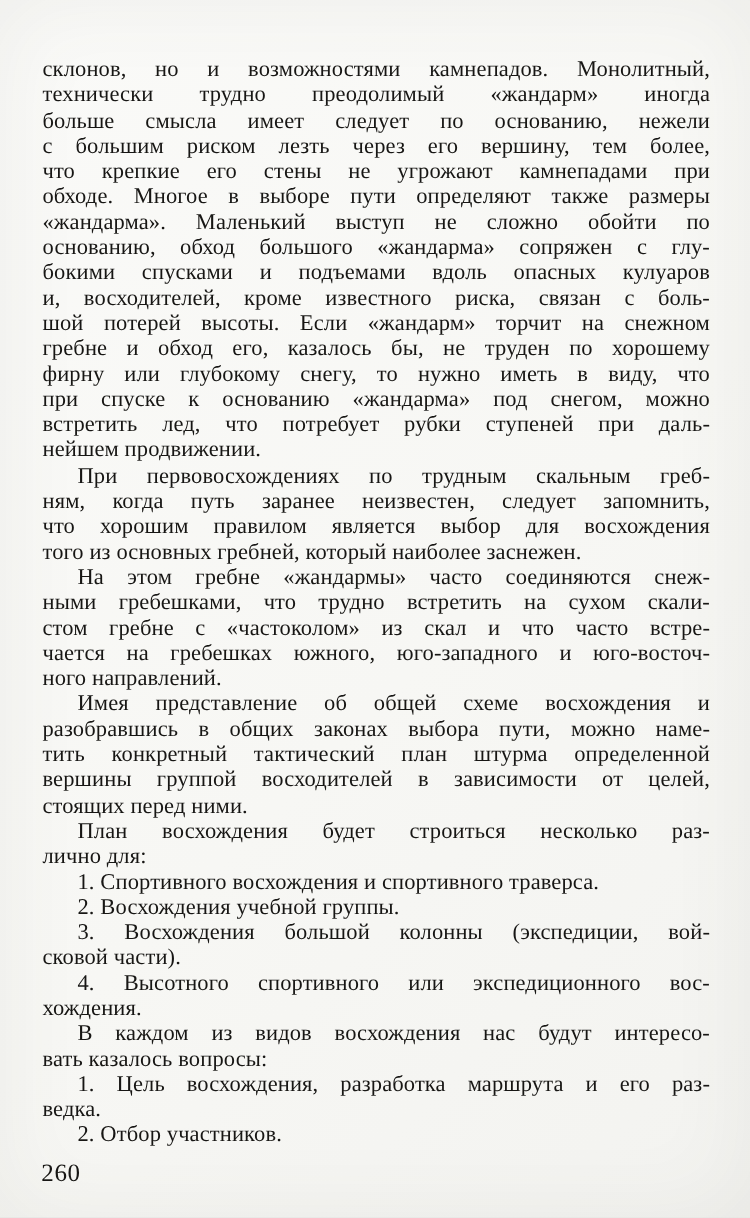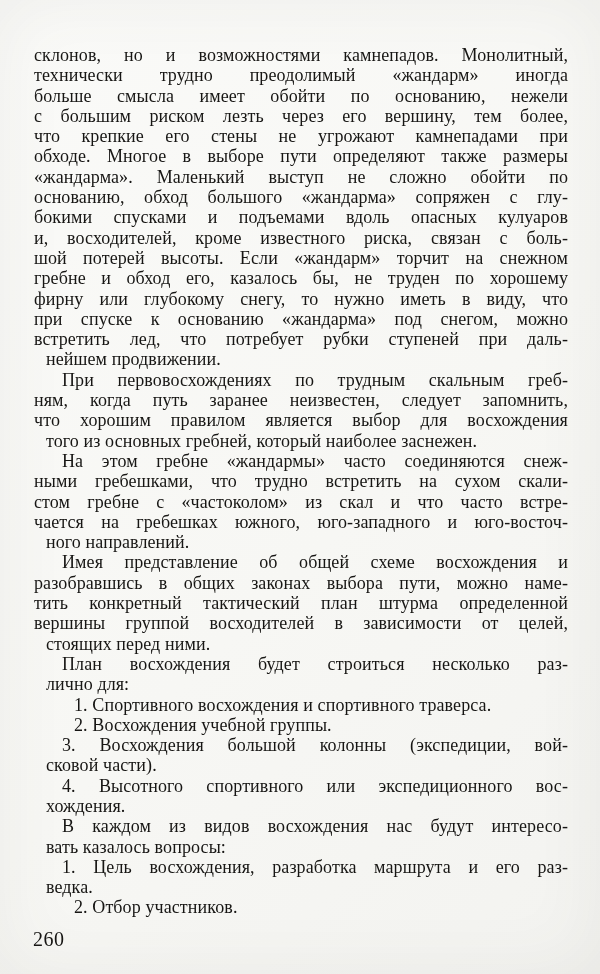--- a/index.html
+++ b/index.html
@@ -32,42 +32,41 @@
   }
   .line {
     display: block;
     white-space: normal;
     text-align: justify;
     text-align-last: justify;
   }
   .line.last {
     text-align: center;
     text-align-last: left;
-    margin-left: 12px;
   }
   .line.indent {
     text-indent: 28px;
   }
   .page-number {
     position: absolute;
     left: 33px;
     top: 928px;
     font-size: 20px;
     letter-spacing: 0.5px;
   }
 </style>
 </head>
 <body>
 
 <div class="page">
   <div class="text-col" id="text-col">
       <p class="para">
         <span class="line">склонов, но и возможностями камнепадов. Монолитный,</span>
         <span class="line">технически трудно преодолимый «жандарм» иногда</span>
-        <span class="line">больше смысла имеет обойти по основанию, нежели</span>
+        <span class="line">больше смысла имеет следует по основанию, нежели</span>
         <span class="line">с большим риском лезть через его вершину, тем более,</span>
         <span class="line">что крепкие его стены не угрожают камнепадами при</span>
         <span class="line">обходе. Многое в выборе пути определяют также размеры</span>
         <span class="line">«жандарма». Маленький выступ не сложно обойти по</span>
         <span class="line">основанию, обход большого «жандарма» сопряжен с глу-</span>
         <span class="line">бокими спусками и подъемами вдоль опасных кулуаров</span>
         <span class="line">и, восходителей, кроме известного риска, связан с боль-</span>
         <span class="line">шой потерей высоты. Если «жандарм» торчит на снежном</span>
         <span class="line">гребне и обход его, казалось бы, не труден по хорошему</span>
         <span class="line">фирну или глубокому снегу, то нужно иметь в виду, что</span>

